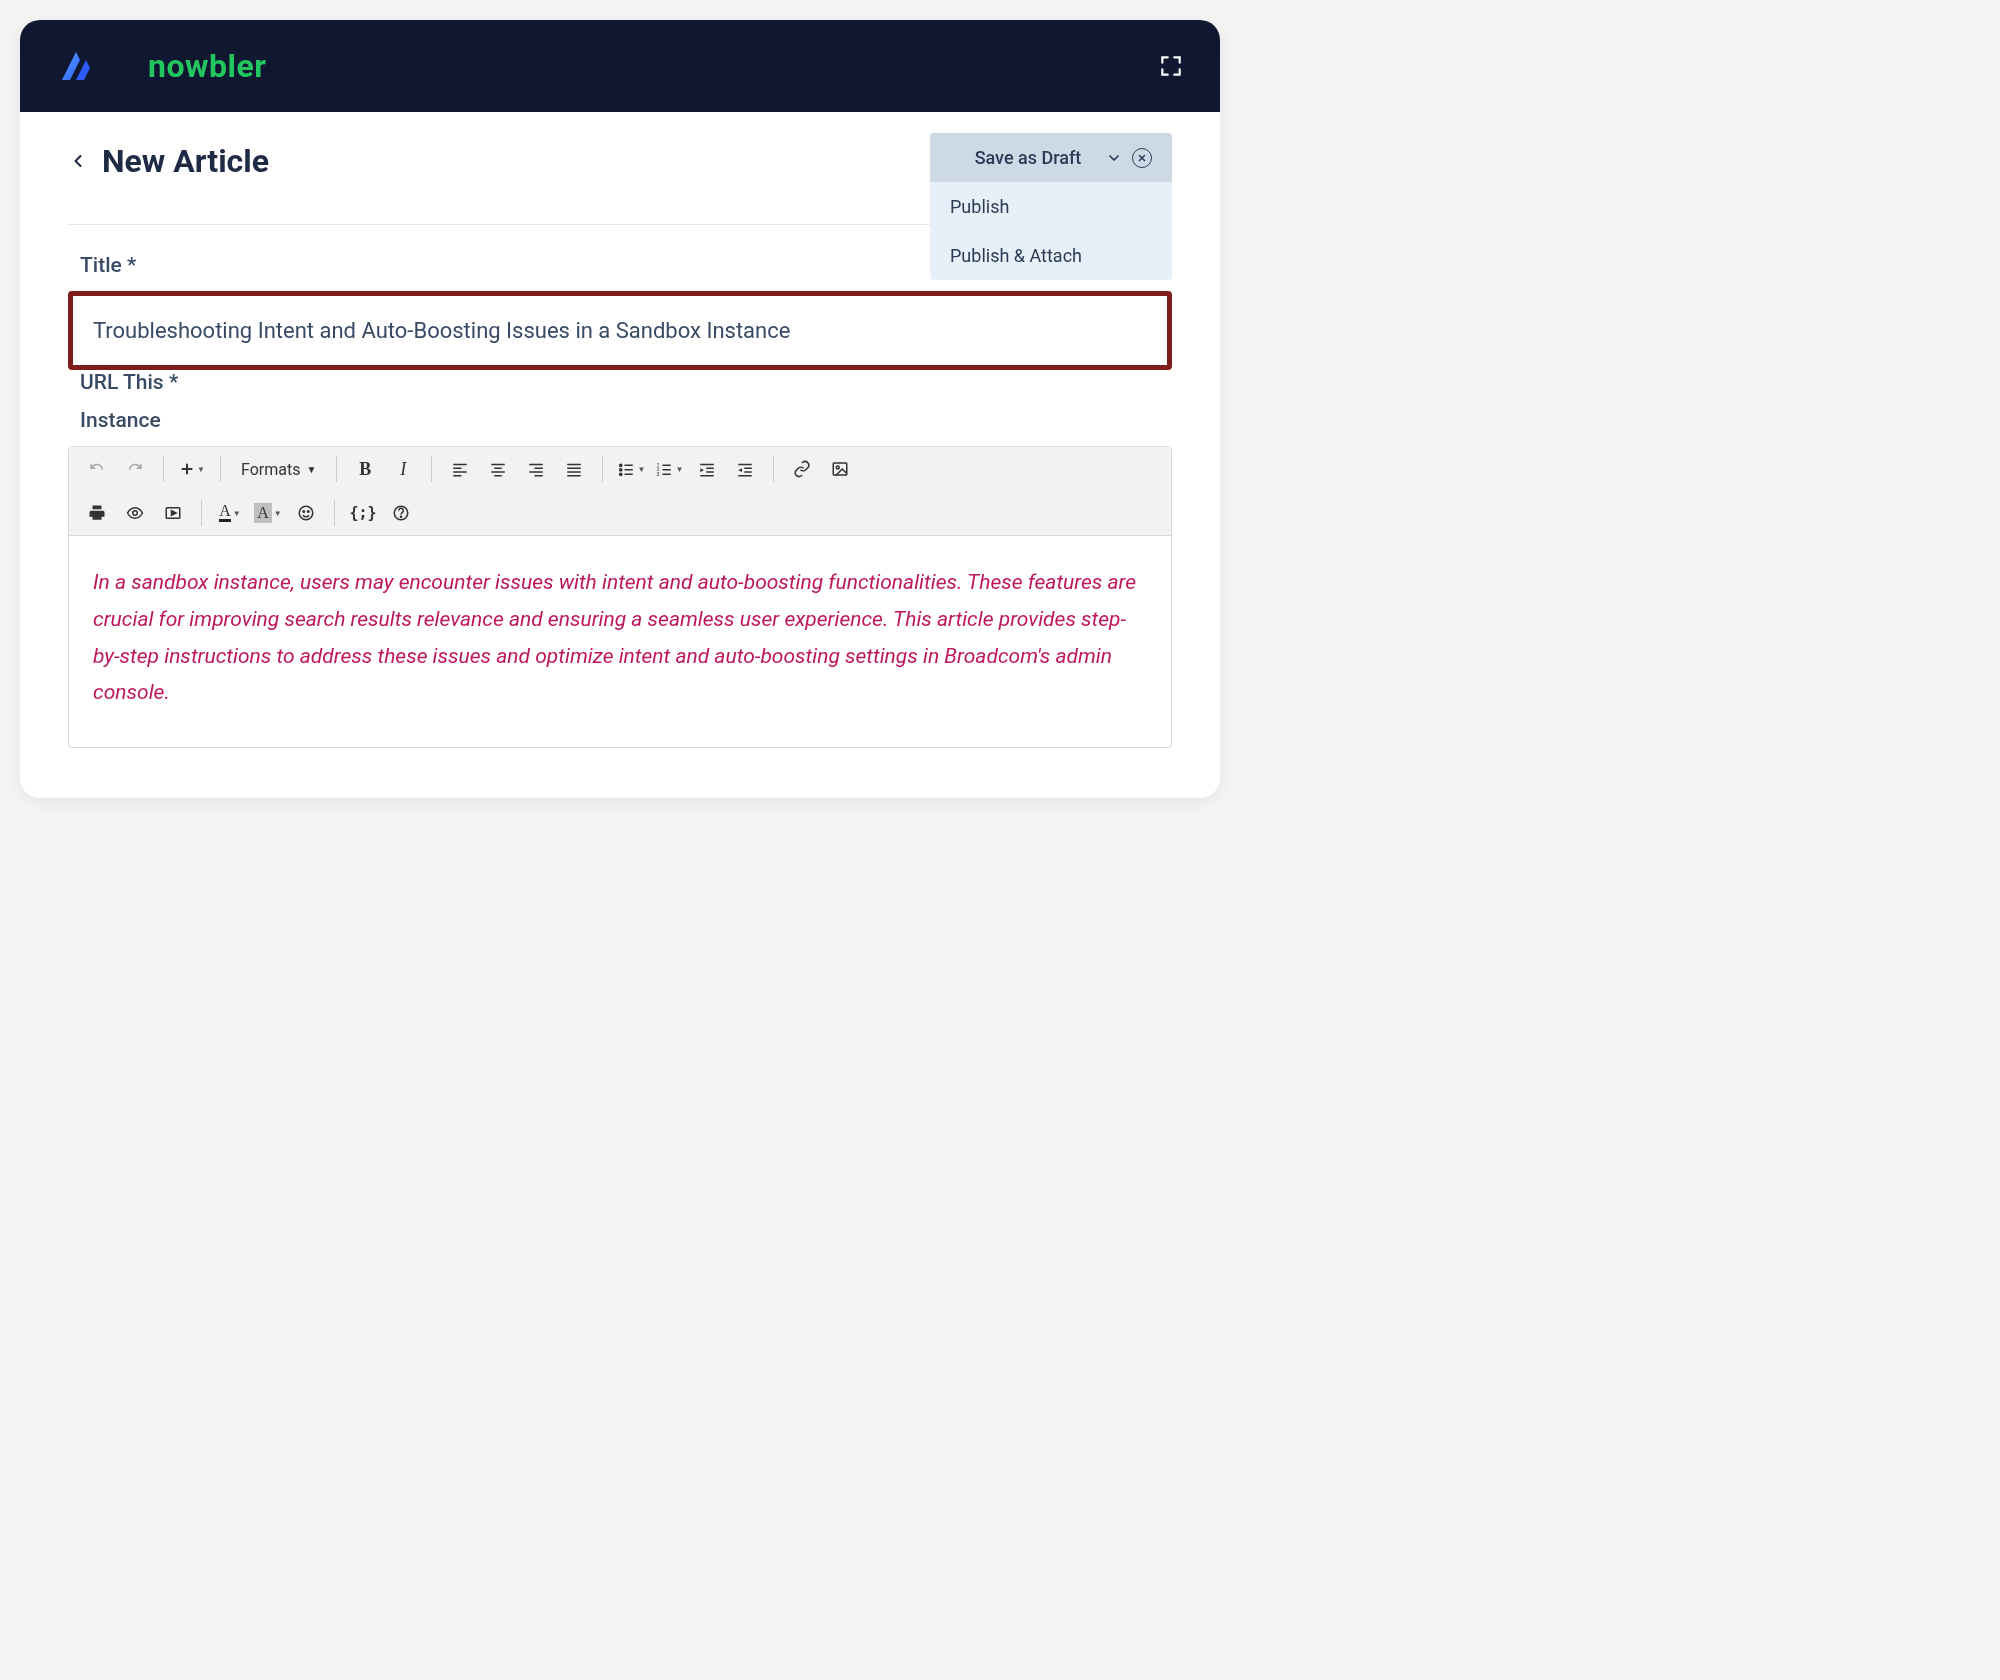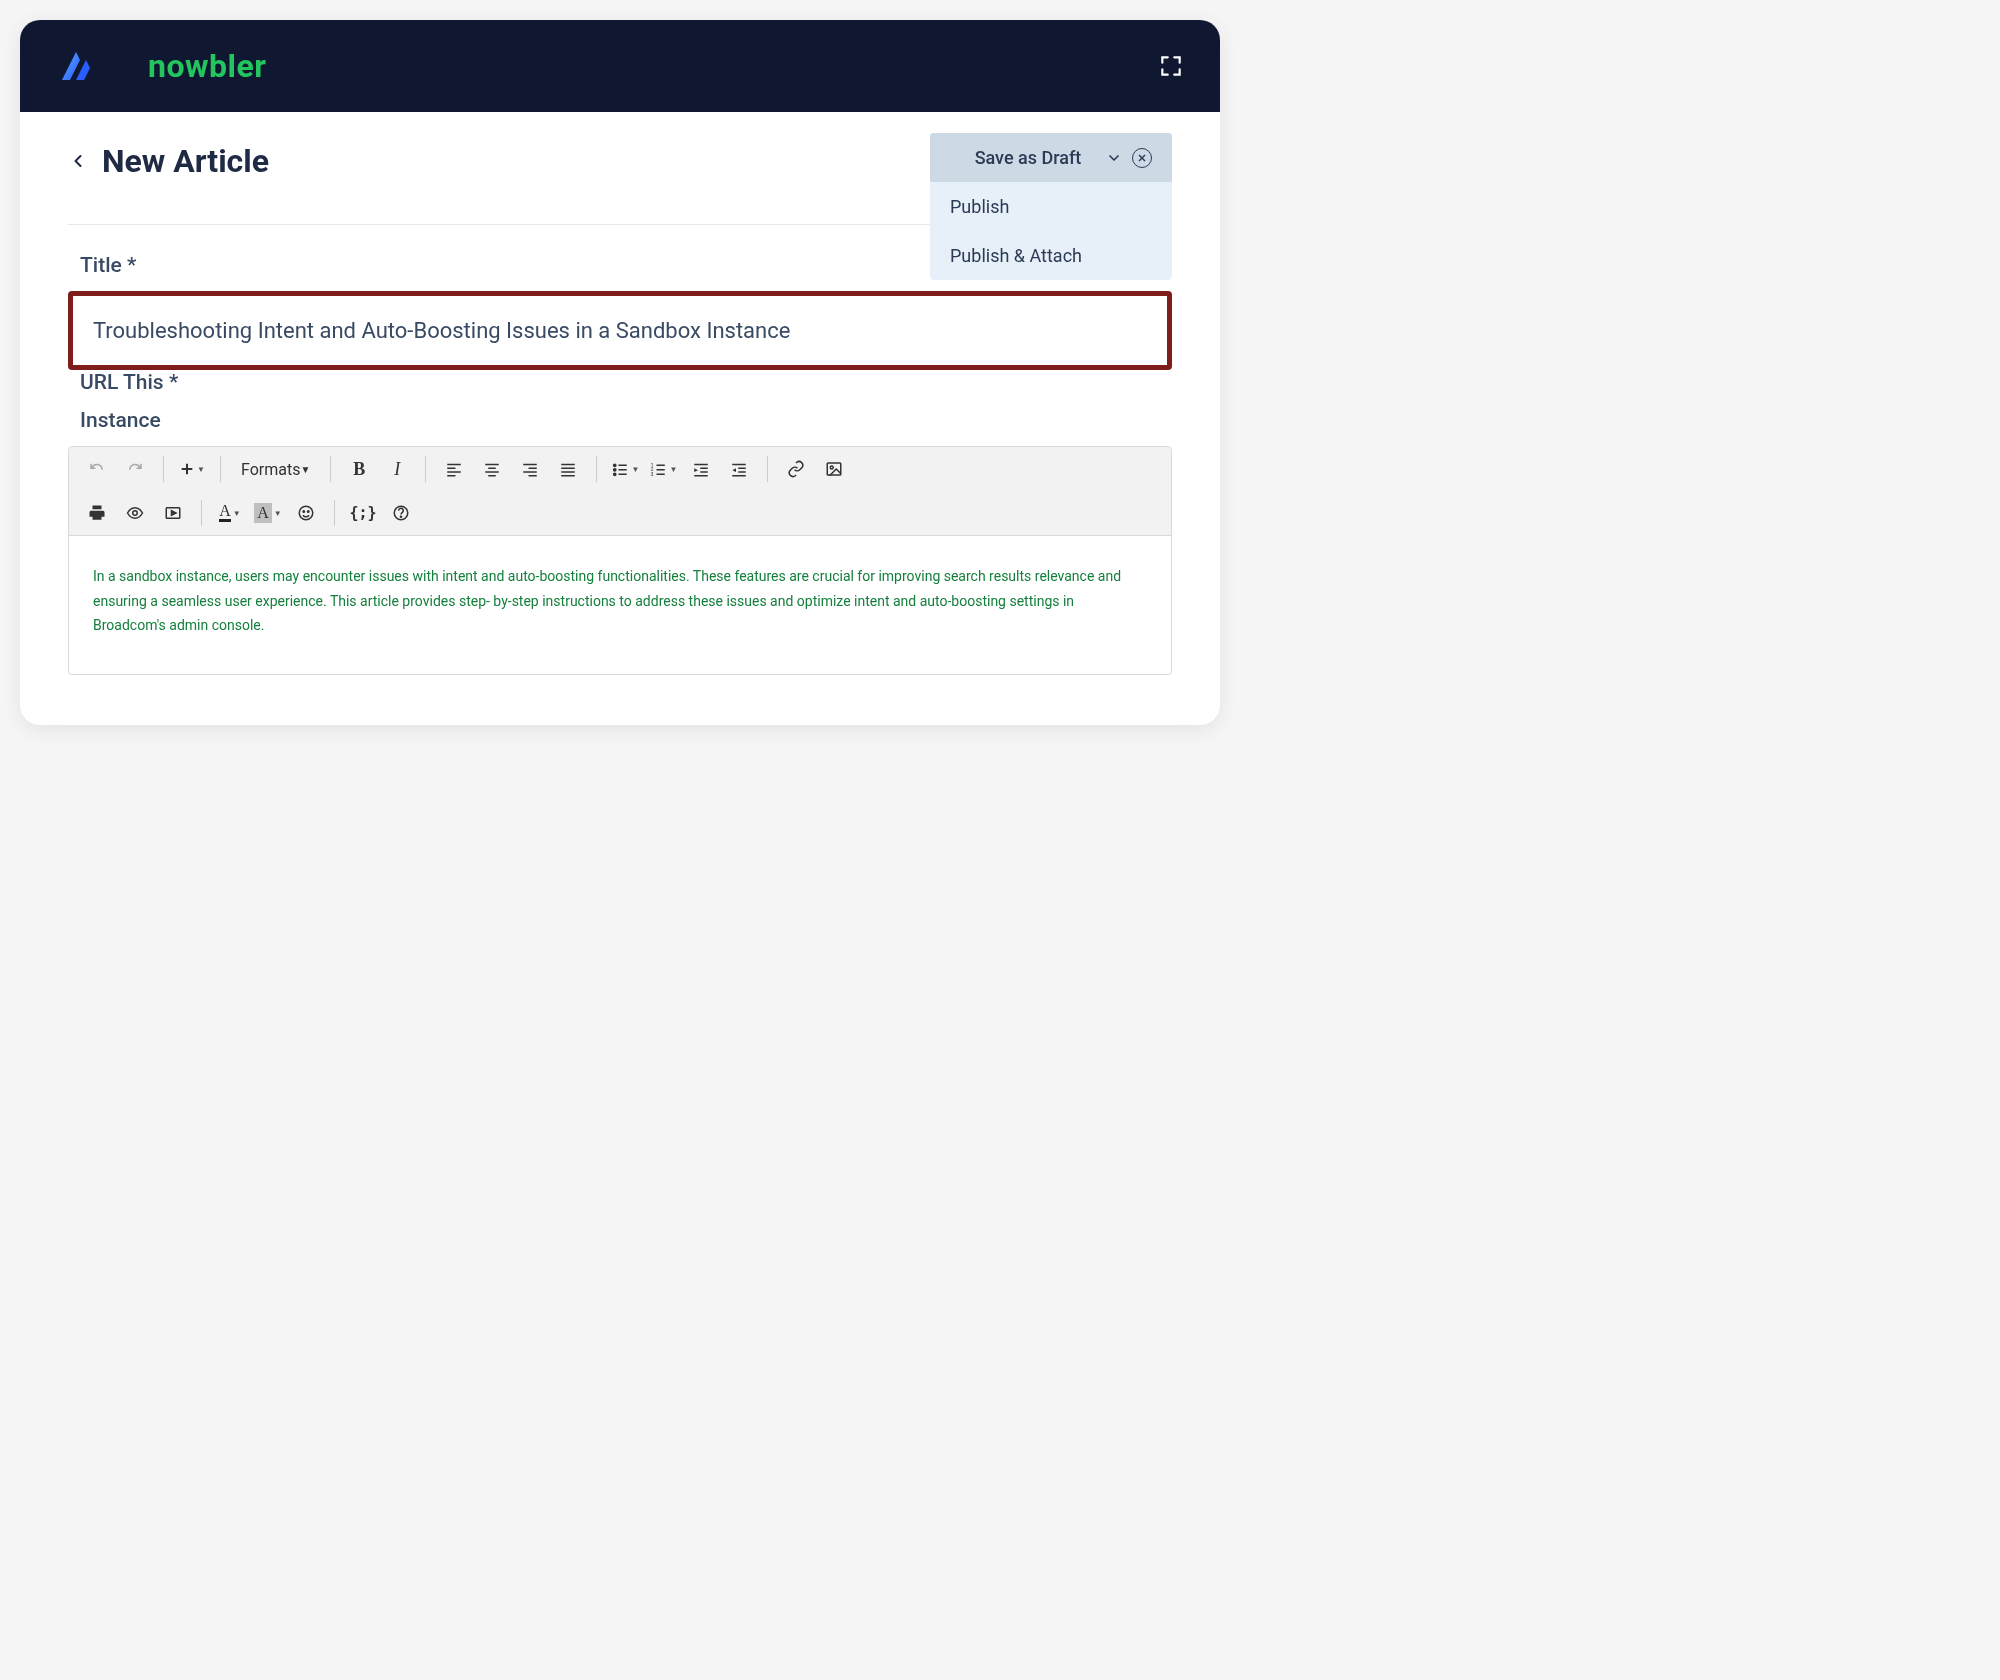--- a/index.html
+++ b/index.html
@@ -156,41 +156,42 @@
     height: 26px;
     background: #cccccc;
     margin: 0 8px;
   }
   .tb-formats {
     font-size: 16px;
     color: #333;
     padding: 0 10px;
     display: flex;
     align-items: center;
-    gap: 0;
+    gap: 6px;
     height: 32px;
     cursor: pointer;
     border-radius: 3px;
   }
   .formats-caret { font-size: 10px; }
   .tb-bold { font-weight: 800; font-family: Georgia, serif; font-size: 18px; }
   .tb-italic { font-style: italic; font-family: Georgia, serif; font-size: 18px; }
   .caret-mini { font-size: 8px; margin-left: 2px; color:#555; }
   .char-A {
     font-family: Georgia, serif;
     font-weight: 500;
     font-size: 16px;
   }
   .char-A.under { border-bottom: 3px solid #222; padding-bottom: 1px; line-height: 14px; }
   .char-A.bg { background: #bfbfbf; padding: 1px 3px; }
   .editor-body {
     padding: 28px 24px 36px 24px;
-    font-size: 14px;
+    font-size: 21px;
     line-height: 1.75;
-    color: #15803d;
+    color: #be185d;
+    font-style: italic;
   }
   svg { display: block; }
 </style>
 </head>
 <body>
 
 <div class="app-window">
 
   <div class="header">
     <div class="logo-wrap">

